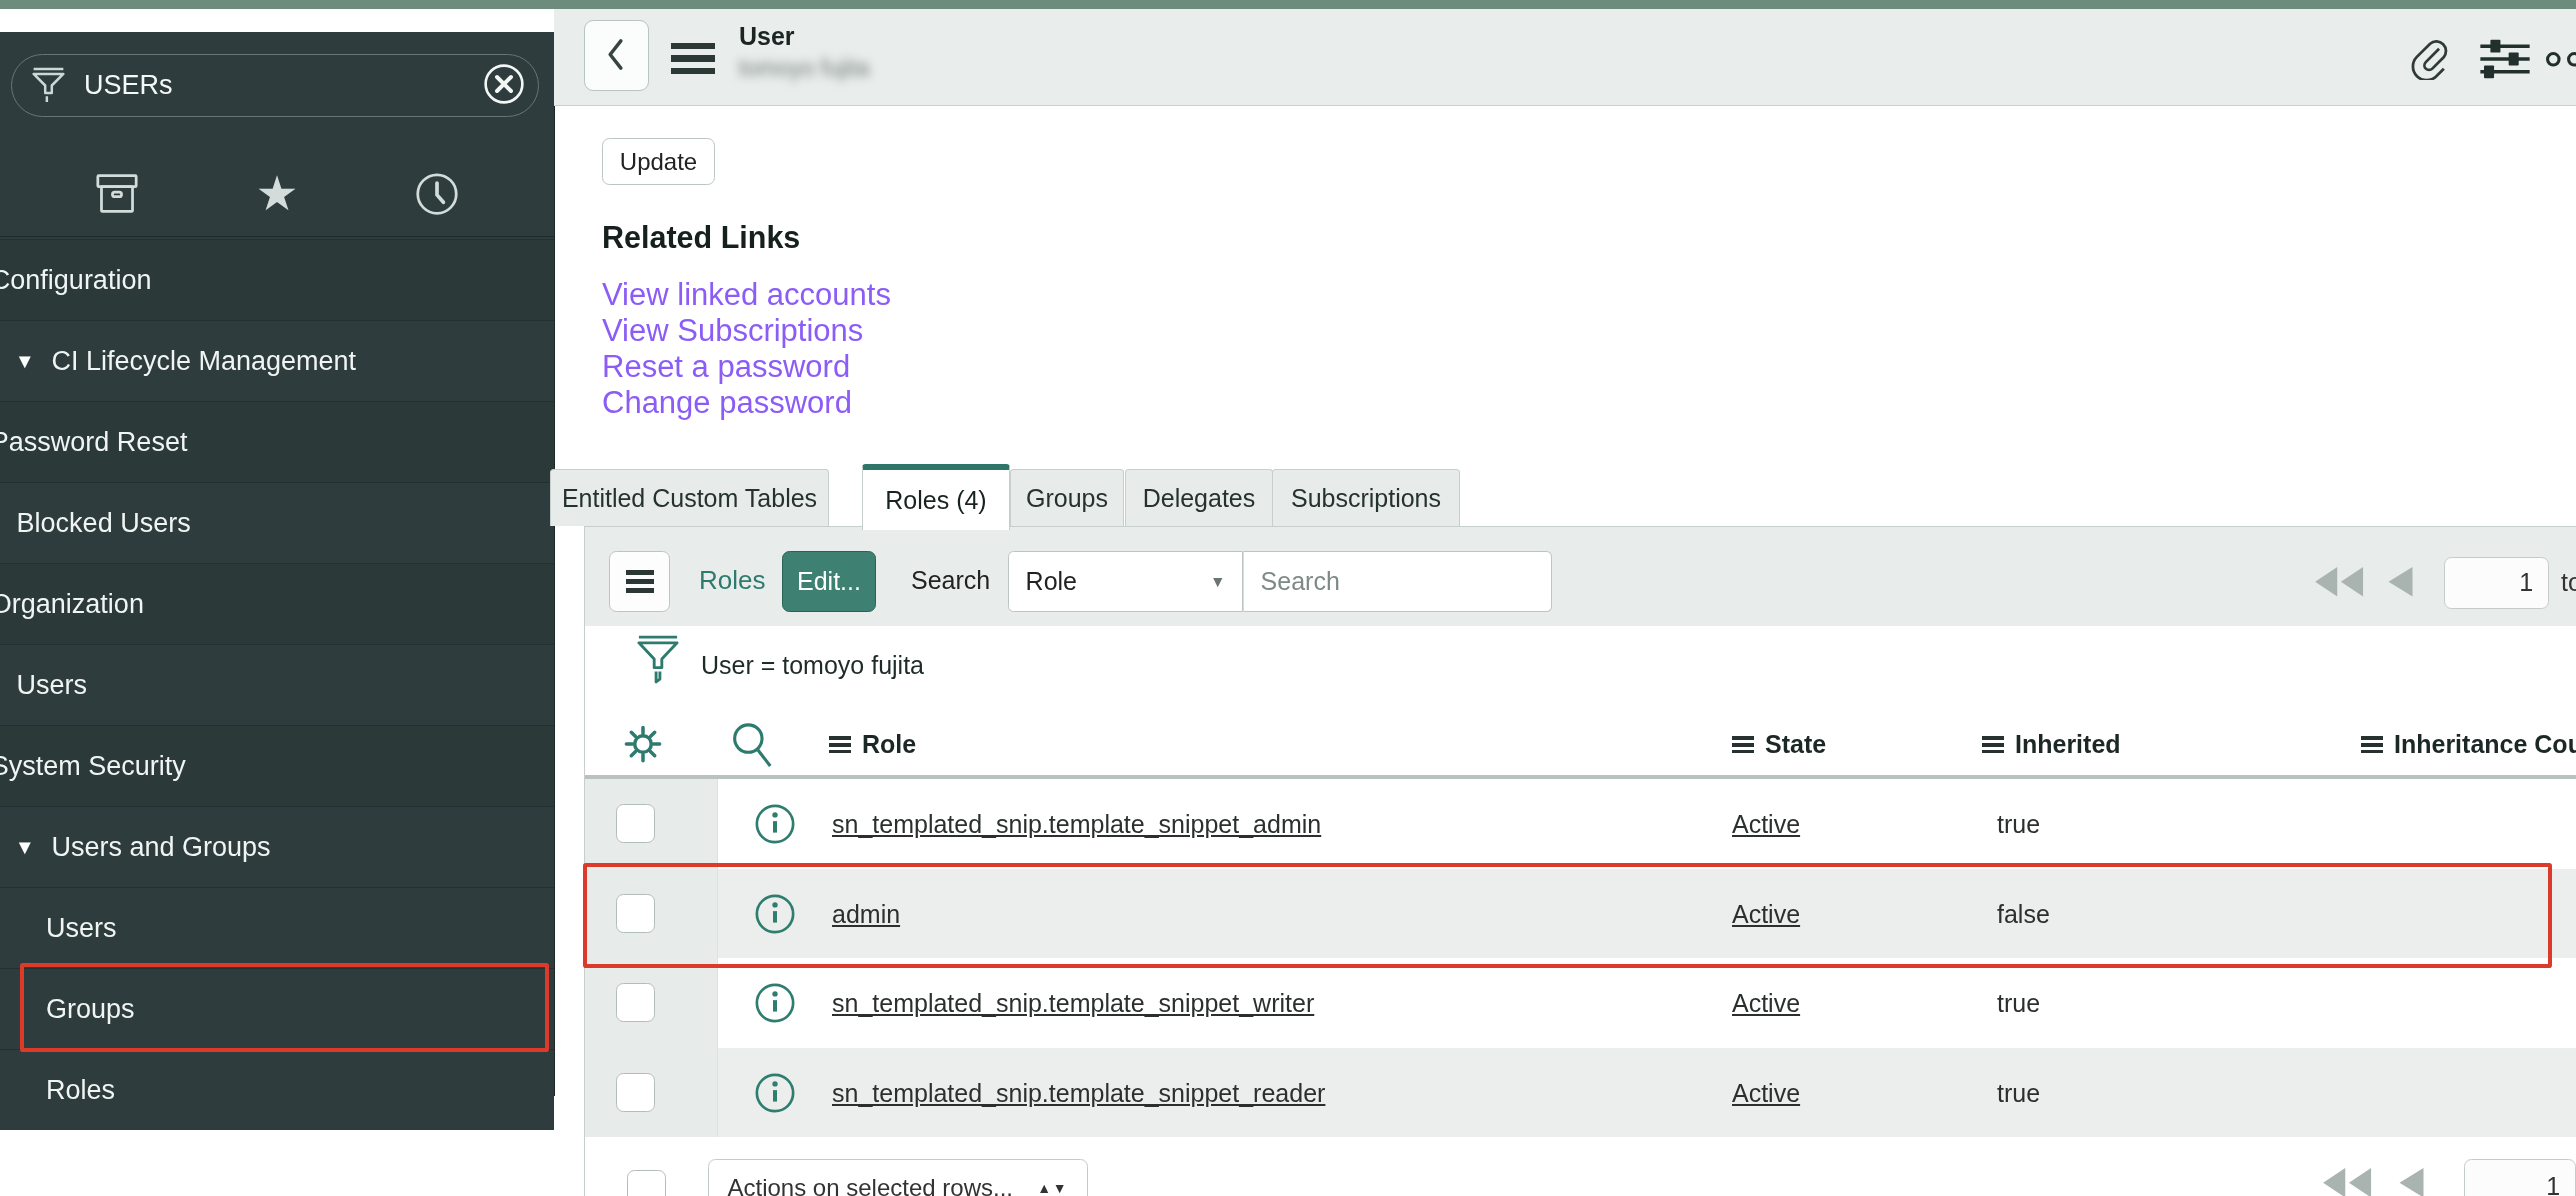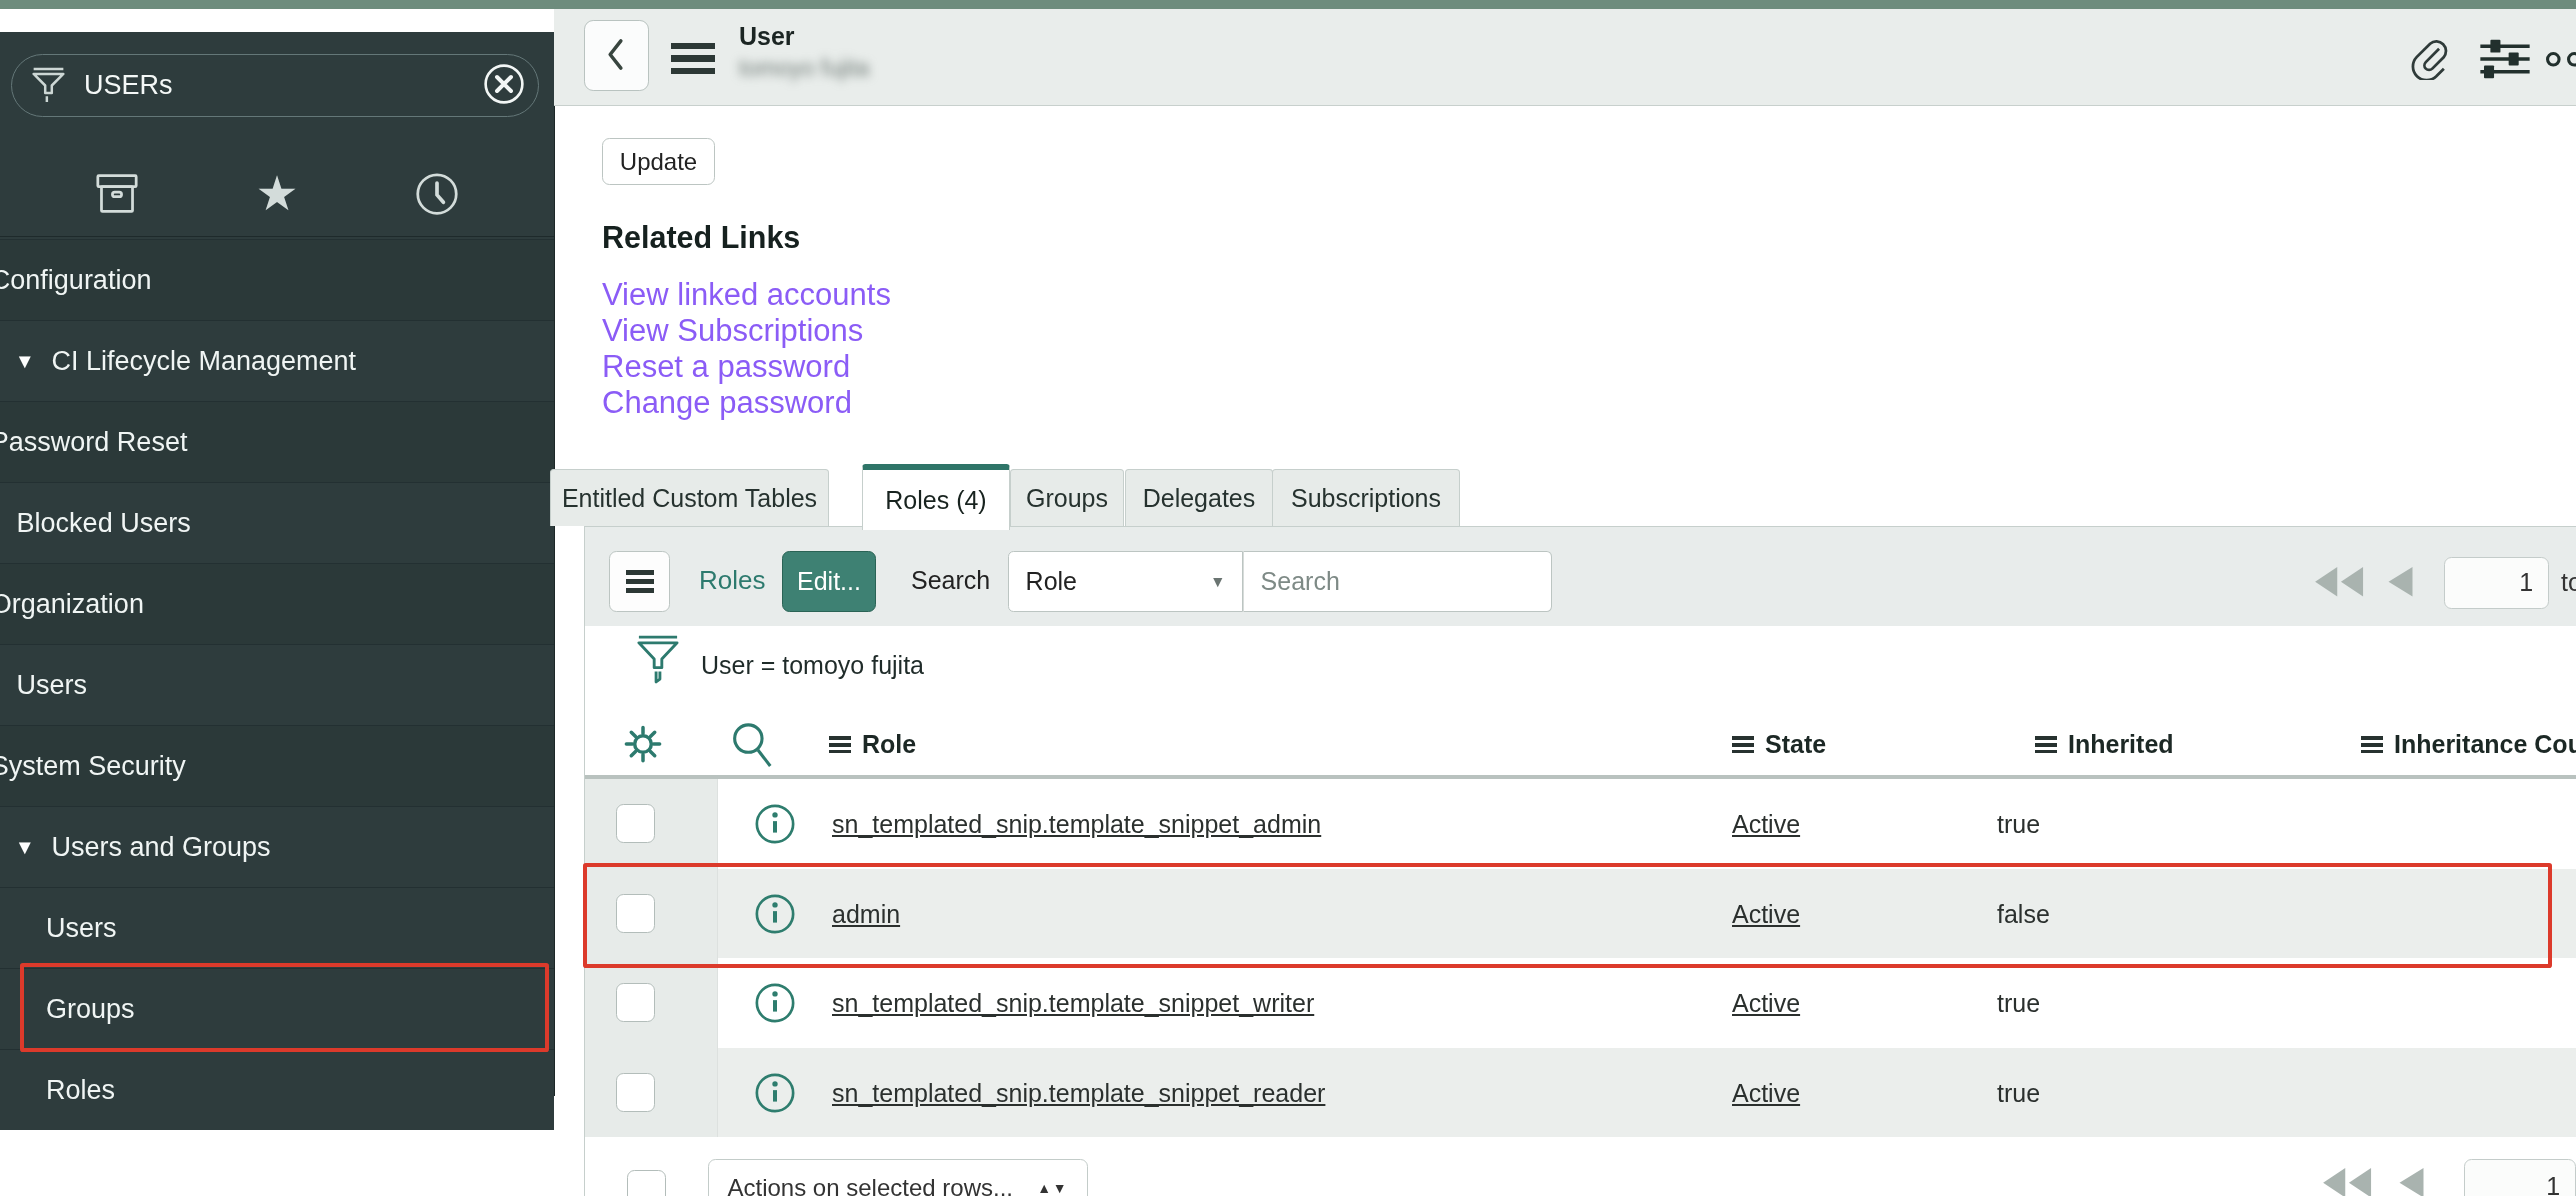--- a/index.html
+++ b/index.html
@@ -91,21 +91,21 @@
   .filter-row{position:absolute;left:0;top:99px;width:1992px;height:78px;background:#fff;}
   .filter-funnel{position:absolute;left:52px;top:7.4px;color:#2d7a6e;}
   .filter-text{position:absolute;left:116px;top:0;height:78px;display:flex;align-items:center;font-size:25px;color:#1f2b29;}
 
   .list-header{position:absolute;left:0;top:187px;width:1992px;height:61px;background:#fff;border-bottom:4.6px solid #b9c2bf;}
   .lh-ico{position:absolute;top:9.2px;cursor:pointer;display:flex;}
   .col-h{position:absolute;top:0;height:61px;display:flex;align-items:center;font-size:25px;font-weight:700;
          color:#1c2825;white-space:nowrap;}
   .bars3{display:inline-block;width:22px;height:16.6px;margin-right:11px;
          background:repeating-linear-gradient(to bottom,#273230 0 3.7px,transparent 3.7px 6.8px);}
-  .ch-role{left:244px;}.ch-state{left:1147px;}.ch-inh{left:1450px;justify-content:space-between;}.ch-cnt{left:1776px;}
+  .ch-role{left:244px;}.ch-state{left:1147px;}.ch-inh{left:1397px;justify-content:space-between;}.ch-cnt{left:1776px;}
 
   .lrow{position:absolute;left:0;width:1992px;height:90px;border-bottom:0.9px solid #d8dcda;background:#fff;}
   .lrow.alt{background:#ebeeec;}
   .row0{top:252px;}.row1{top:342px;}.row2{top:431px;}.row3{top:521px;}
   .cbcol{position:absolute;left:0;top:0;width:132px;height:90px;background:#e7ebe9;border-right:0.9px solid #dde1df;}
   .cb{appearance:none;-webkit-appearance:none;width:39px;height:39px;background:#fff;border:1.8px solid #b3bdba;
       border-radius:7.4px;margin:0;cursor:pointer;}
   .row-cb{position:absolute;left:30.5px;top:25px;}
   .row-info{position:absolute;left:169px;top:24px;display:flex;cursor:pointer;}
   .cell{position:absolute;top:0;height:90px;display:flex;align-items:center;font-size:25px;white-space:nowrap;}

